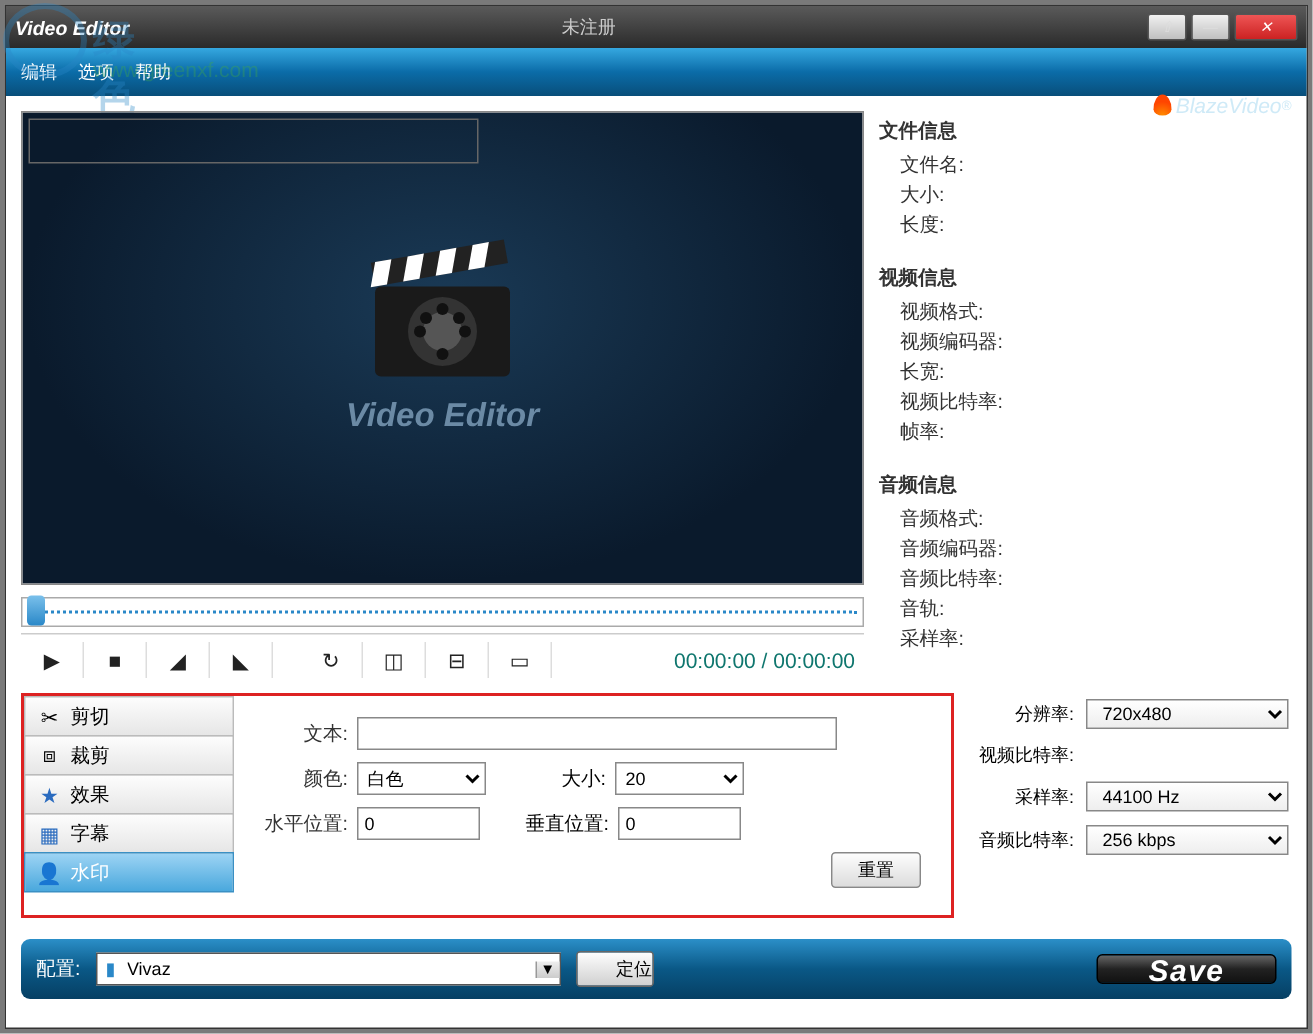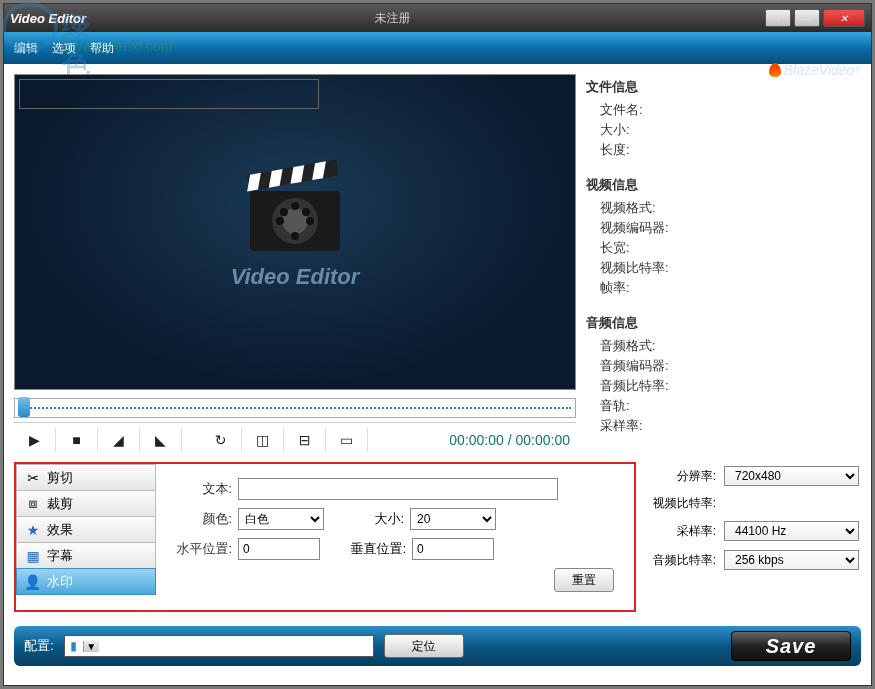--- a/index.html
+++ b/index.html
@@ -65,22 +65,22 @@
 .set-row { display: flex; align-items: center; margin-bottom: 9px; }
 .set-label { width: 70px; text-align: right; margin-right: 8px; }
 .set-sel { flex: 1; height: 20px; border: 1px solid #888; background: linear-gradient(#fff,#eee); font-size: 12px; padding-left: 6px; }
 
 .bottom-bar { margin: 14px 10px 10px; height: 40px; background: linear-gradient(#2b8fc8,#0a5886 50%,#063f63); border-radius: 6px; display: flex; align-items: center; padding: 0 10px; gap: 10px; }
 .bb-label { color: #fff; font-size: 13px; }
 .bb-sel-wrap { width: 310px; height: 22px; background: #fff; border: 1px solid #555; display: flex; align-items: center; }
 .bb-icon { width: 18px; text-align: center; color: #2a88c8; font-size: 12px; }
 .bb-sel { flex: 1; border: none; height: 20px; font-size: 12px; padding-left: 2px; outline: none; }
 .bb-drop { width: 16px; background: linear-gradient(#eee,#ccc); border-left:1px solid #999; text-align:center; font-size:10px; cursor:pointer; }
-.bb-btn { width: 80px; height: 24px; background: linear-gradient(#fdfdfd,#d0d0d0); border: 1px solid #666; border-radius: 3px; font-size: 12px; cursor: pointer; }
-.save-btn { margin-left: auto; width: 120px; height: 30px; background: linear-gradient(#666,#222 50%,#111); border: 1px solid #000; border-radius: 4px; color: #fff; font-size: 20px; font-style: italic; font-weight: bold; cursor: pointer; letter-spacing: 1px; }
+.bb-btn { width: 52px; height: 24px; background: linear-gradient(#fdfdfd,#d0d0d0); border: 1px solid #666; border-radius: 3px; font-size: 12px; cursor: pointer; text-align: right; }
+.save-btn { margin-left: auto; width: 120px; height: 20px; background: linear-gradient(#666,#222 50%,#111); border: 1px solid #000; border-radius: 4px; color: #fff; font-size: 20px; font-style: italic; font-weight: bold; cursor: pointer; letter-spacing: 1px; }
 
 .watermark-overlay { position: absolute; top: 0; left: 0; pointer-events: none; opacity: 0.35; }
 .wm-logo { position:absolute; top:2px; left:2px; width:56px; height:50px; border:4px solid #2a88c8; border-radius:50%; }
 .wm-text { position:absolute; top:8px; left:62px; color:#2a88c8; font-size:28px; font-weight:bold; letter-spacing:2px; }
 .wm-url { position:absolute; top:38px; left:62px; color:#4a4; font-size:14px; }
 </style>
 </head>
 <body>
 
 <div class="window">
@@ -241,19 +241,20 @@
           <span class="set-label">音频比特率:</span>
           <select class="set-sel"><option>256 kbps</option></select>
         </div>
     </div>
   </div>
 
   <div class="bottom-bar">
     <span class="bb-label">配置:</span>
     <div class="bb-sel-wrap">
       <span class="bb-icon">▮</span>
+      <input class="bb-sel" value="Vivaz" style="">
       <span class="bb-drop">▼</span>
     </div>
     <button class="bb-btn">定位</button>
     <button class="save-btn">Save</button>
   </div>
 
 </div>
 
 </body></html>

